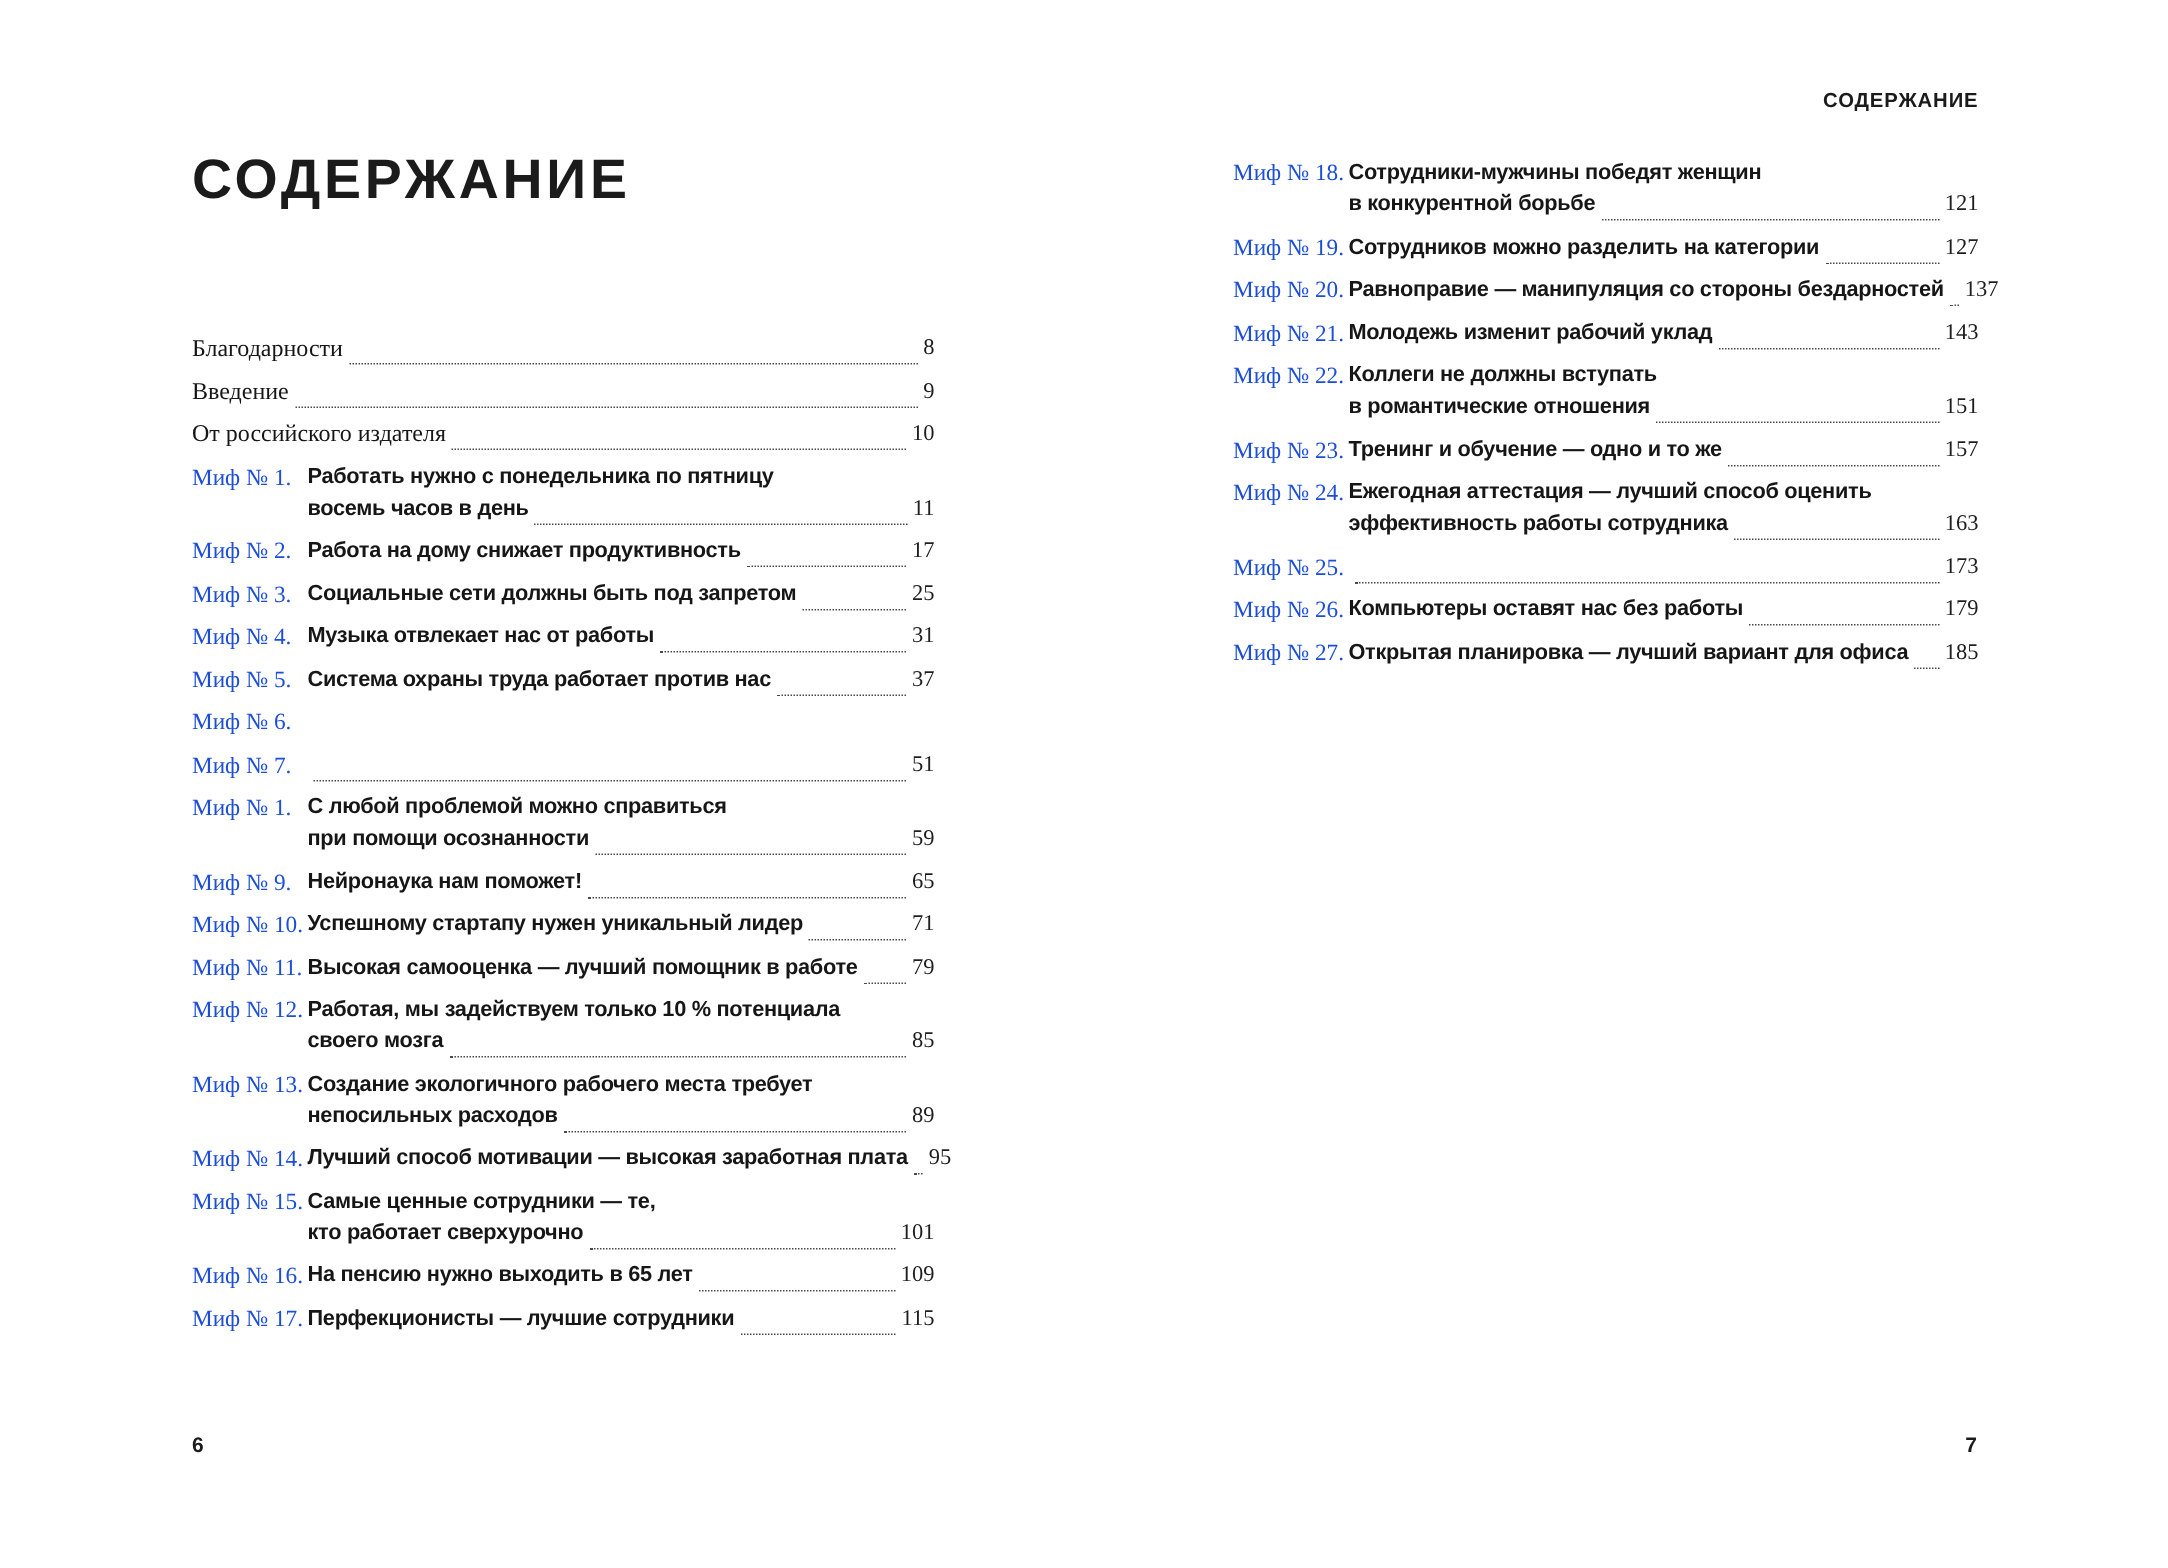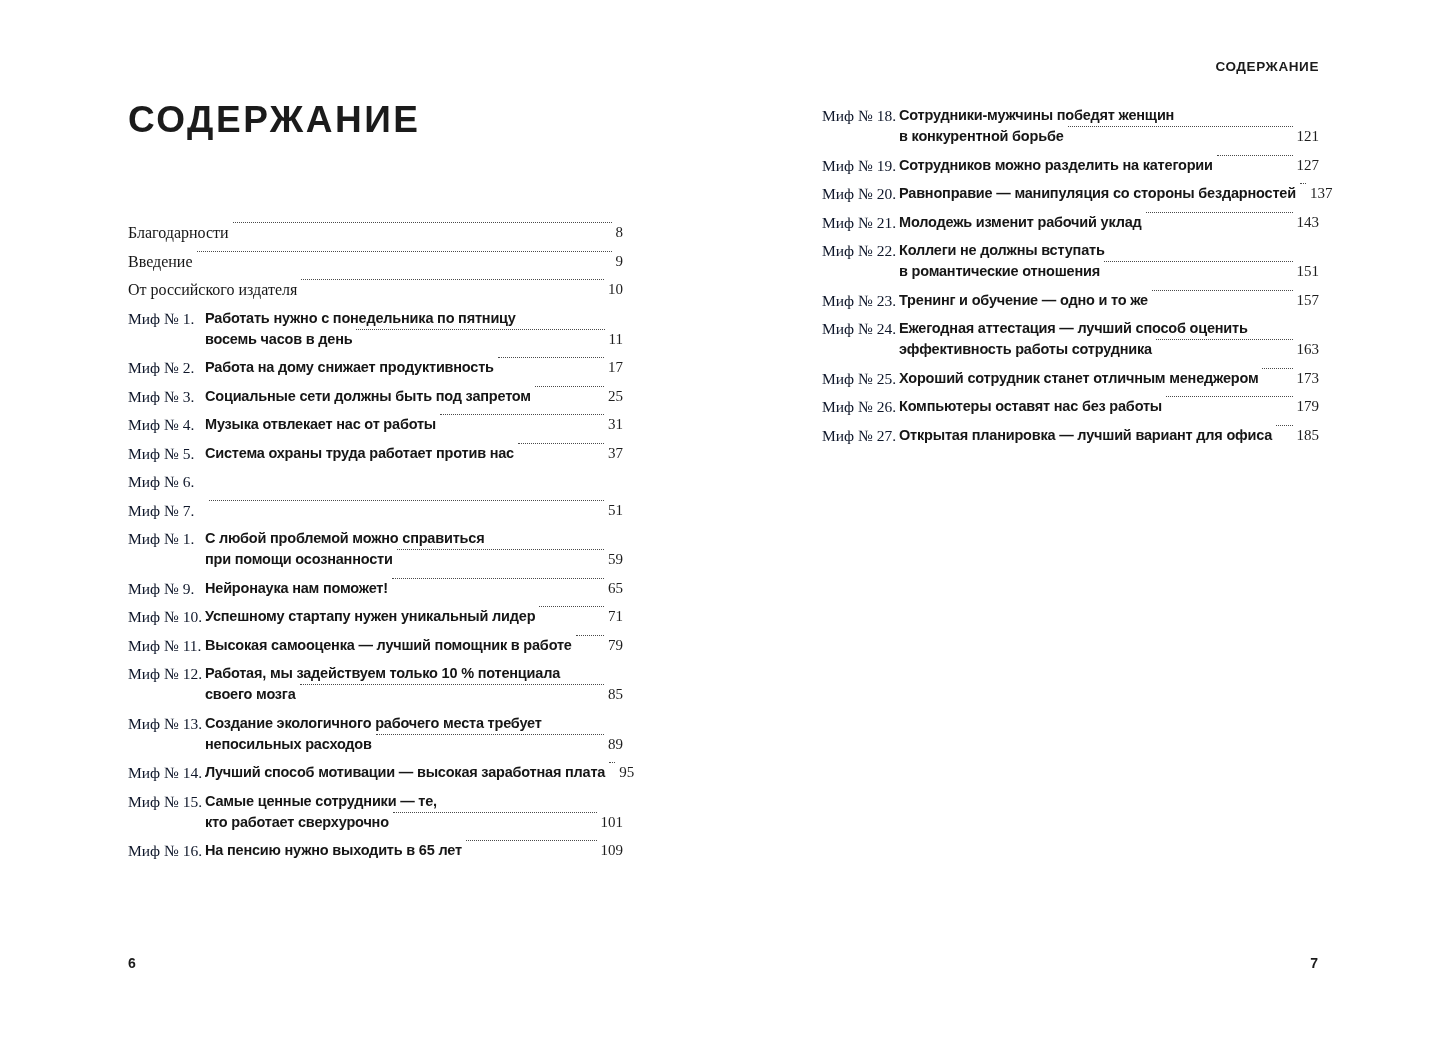--- a/index.html
+++ b/index.html
@@ -37,25 +37,25 @@
   }
   #left-entries  { margin-top: 80px; }
   #right-entries { margin-top: 30px; }
 
   .entry { display: flex; margin-bottom: 7.5px; }
   .entry-label {
     flex: 0 0 77px;
     font-family: "Liberation Serif", serif;
     font-size: 15.5px;
     line-height: 21px;
-    color: #0f172a;
+    color: #1d4ed8;
     white-space: nowrap;
   }
   .entry-content { flex: 1; min-width: 0; }
-  .line { display: flex; align-items: flex-start; line-height: 21px; }
+  .line { display: flex; align-items: flex-end; line-height: 21px; }
   .title-text {
     font-family: "Liberation Sans", sans-serif;
     font-weight: 700;
     font-size: 14.5px;
     letter-spacing: -0.2px;
     white-space: nowrap;
     color: #161616;
     flex: none;
   }
   .serif-entry .title-text {
@@ -282,20 +282,30 @@
       <div class="entry">
         <span class="entry-label">Миф № 16.</span>
         <div class="entry-content">
           <div class="line">
             <span class="title-text">На пенсию нужно выходить в 65 лет</span>
             <span class="dots"></span>
             <span class="page-num">109</span>
           </div>
         </div>
       </div>
+      <div class="entry">
+        <span class="entry-label">Миф № 17.</span>
+        <div class="entry-content">
+          <div class="line">
+            <span class="title-text">Перфекционисты — лучшие сотрудники</span>
+            <span class="dots"></span>
+            <span class="page-num">115</span>
+          </div>
+        </div>
+      </div>
     </div>
 </div>
 
 <div class="col" id="right-col">
   <div class="running-head">СОДЕРЖАНИЕ</div>
   <div class="entries" id="right-entries">
       <div class="entry">
         <span class="entry-label">Миф № 18.</span>
         <div class="entry-content">
           <div class="line">
@@ -371,21 +381,20 @@
             <span class="title-text">эффективность работы сотрудника</span>
             <span class="dots"></span>
             <span class="page-num">163</span>
           </div>
         </div>
       </div>
       <div class="entry">
         <span class="entry-label">Миф № 25.</span>
         <div class="entry-content">
           <div class="line">
-            <span class="title-text">Хороший сотрудник станет отличным менеджером</span>
             <span class="dots"></span>
             <span class="page-num">173</span>
           </div>
         </div>
       </div>
       <div class="entry">
         <span class="entry-label">Миф № 26.</span>
         <div class="entry-content">
           <div class="line">
             <span class="title-text">Компьютеры оставят нас без работы</span>

